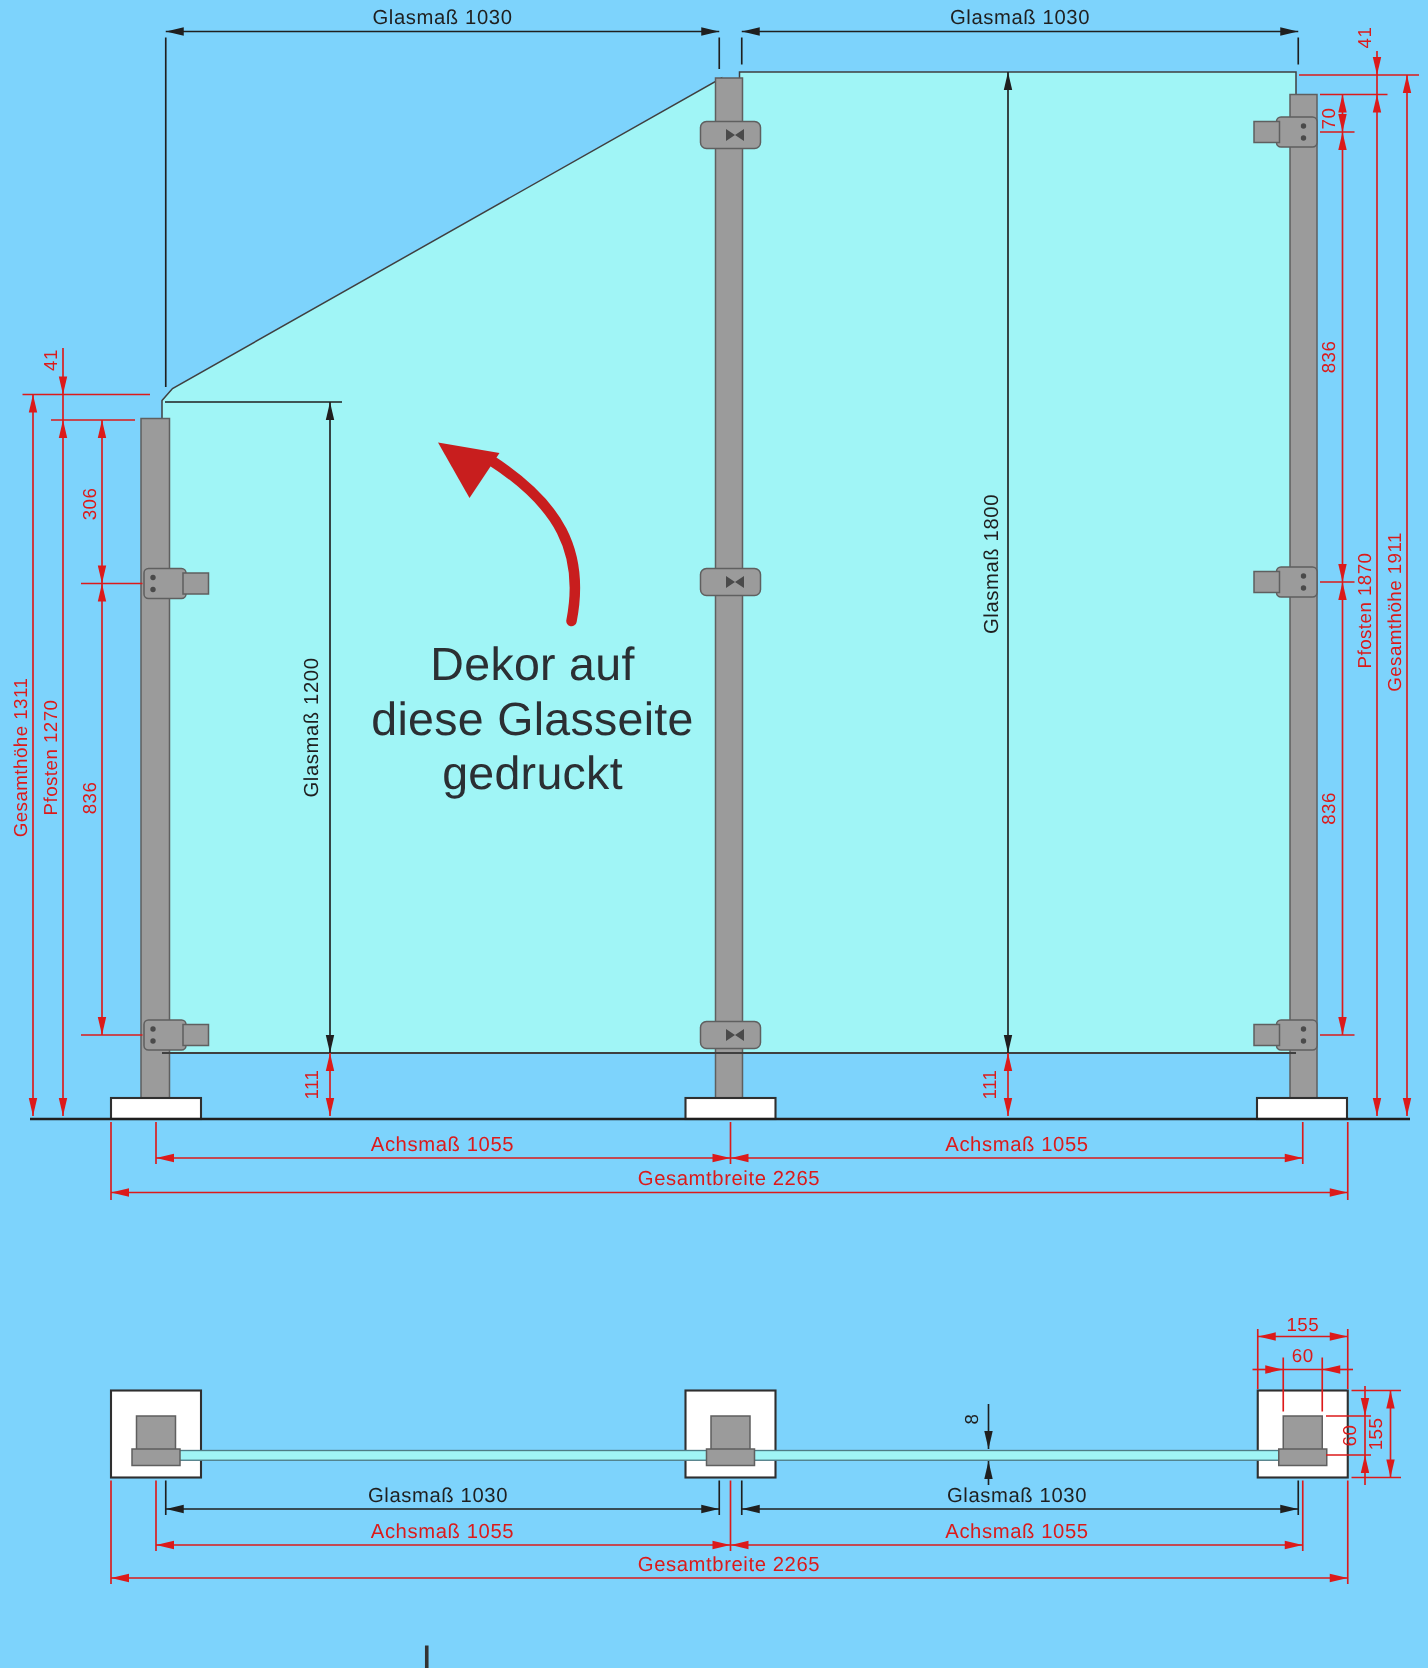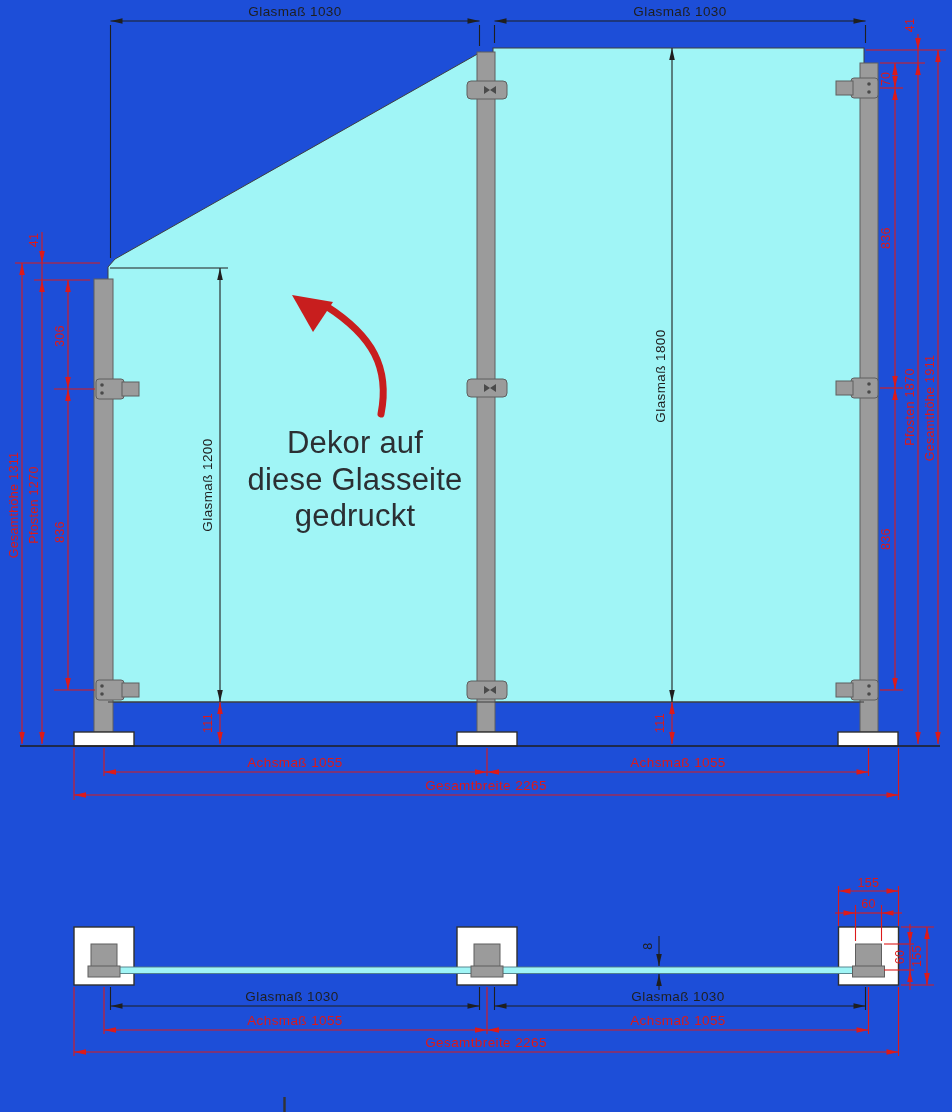--- a/index.html
+++ b/index.html
@@ -1,16 +1,16 @@
 <!DOCTYPE html>
 <html style="--glass: #a0f5f6; --post: #9b9b9b; --dim_red: #dc1a1a; --line: #1f1f1f; --annotation_text: #2b2f33; --arrow_red: #c81e1e;"><head>
 <meta charset="utf-8">
 <style>
   html,body{margin:0;padding:0;background:#fff;}
-  .stage{position:relative;width:952px;height:1112px;background:#1d4ed8;overflow:hidden;text-decoration:underline;}
+  .stage{position:relative;width:952px;height:1112px;background:#7dd3fc;overflow:hidden;text-decoration:underline;}
   svg{position:absolute;left:0;top:0;}
   text{font-family:"Liberation Sans","DejaVu Sans",sans-serif;}
   .dim{font-size:13.5px;letter-spacing:.4px;}
   .dimsm{font-size:12.5px;letter-spacing:.3px;}
   .red{fill:var(--dim_red);}
   .blk{fill:var(--line);}
   .note{font-size:31px;fill:var(--annotation_text);letter-spacing:.2px;}
   .rl{stroke:var(--dim_red);stroke-width:1.1;fill:none;}
   .bl{stroke:var(--line);stroke-width:1.1;fill:none;}
   .edge{stroke:#3f3f3f;stroke-width:1.2;fill:none;}

